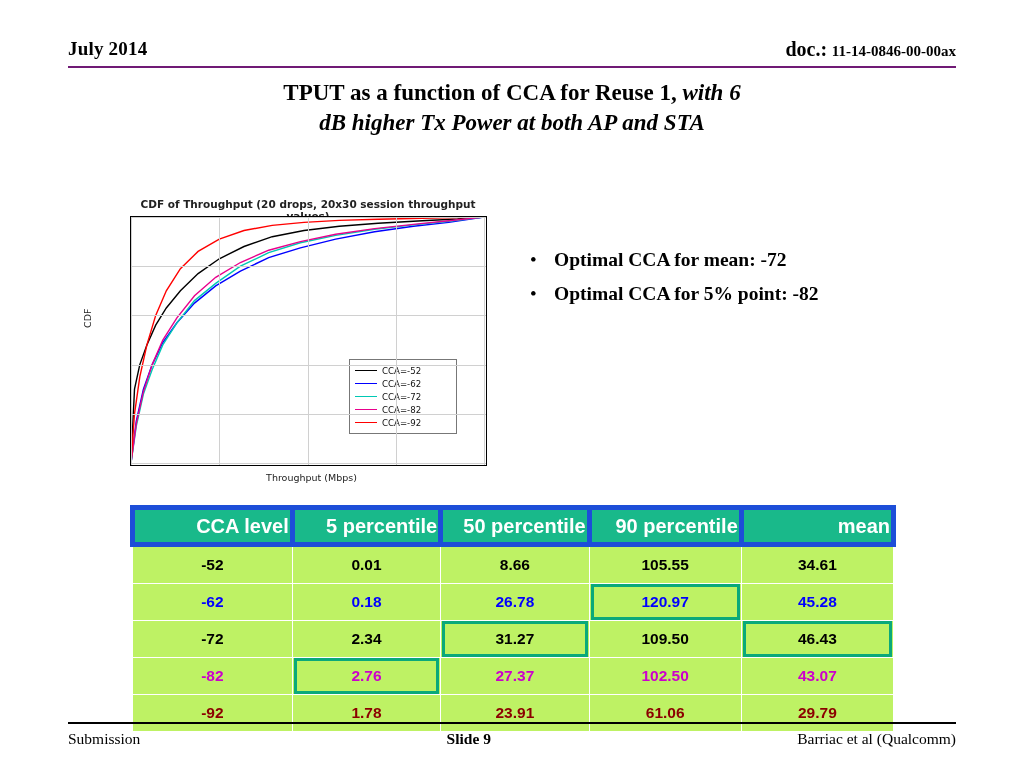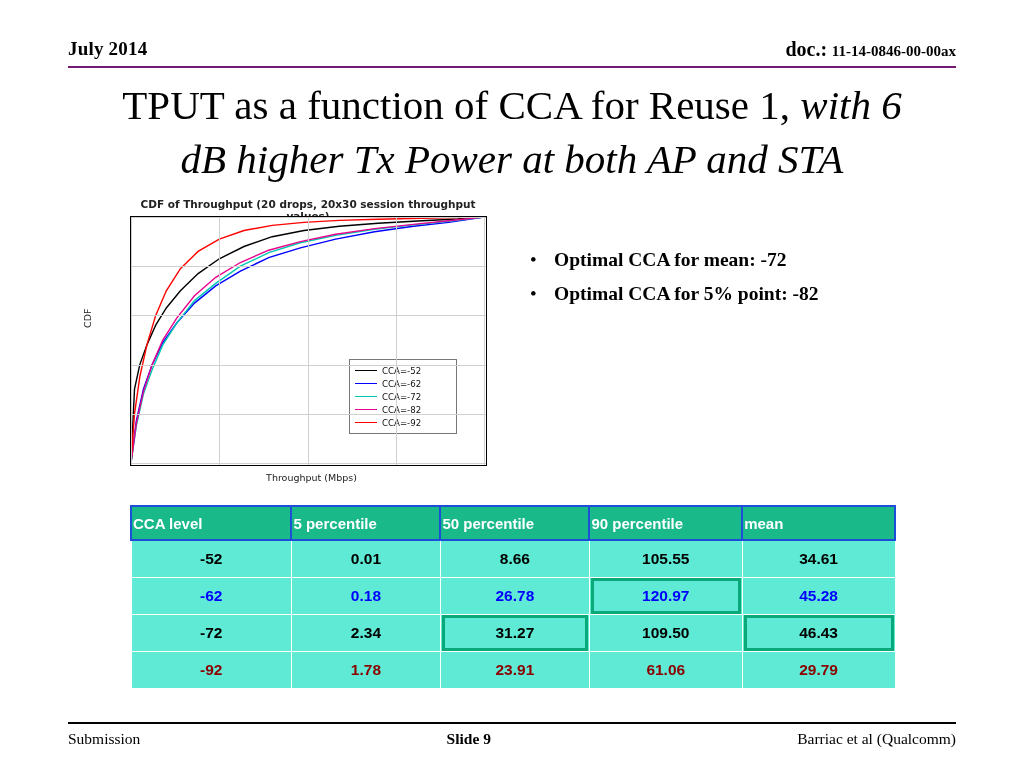--- a/index.html
+++ b/index.html
@@ -50,22 +50,22 @@
   }
 
   
   .slide-title {
     position: absolute;
     left: 50px;
     top: 78px;
     width: 924px;
     text-align: center;
     font-family: "Liberation Serif", serif;
-    font-weight: normal;
-    font-size: 41px;
+    font-weight: bold;
+    font-size: 23px;
     line-height: 1.32;
     color: #000;
   }
   .slide-title .ital {
     font-style: italic;
   }
 
   
   .chart-box {
     position: absolute;
@@ -185,27 +185,27 @@
     top: 505px;
     width: 766px;
     border-collapse: collapse;
     table-layout: fixed;
   }
   .data-table th {
     background: #19b98a;
     color: #ffffff;
     font-family: "Liberation Sans", sans-serif;
     font-weight: bold;
-    font-size: 15px;
+    font-size: 20px;
     height: 30px;
-    text-align: left;
-    border: 2px solid #1d4ed8;
+    text-align: right;
+    border: 5px solid #1d4ed8;
   }
   .data-table td {
-    background: #5eead4;
+    background: #bef264;
     font-family: "Liberation Sans", sans-serif;
     font-weight: bold;
     font-size: 15.5px;
     height: 34px;
     text-align: center;
     border: 1px solid #ffffff;
     position: relative;
   }
   td.hl::after {
     content: "";
@@ -329,20 +329,27 @@
         <td style="color: rgb(0, 0, 255);">45.28</td>
       </tr>
       <tr>
         <td style="color: rgb(0, 0, 0);">-72</td>
         <td style="color: rgb(0, 0, 0);">2.34</td>
         <td class="hl" style="color: rgb(0, 0, 0);">31.27</td>
         <td style="color: rgb(0, 0, 0);">109.50</td>
         <td class="hl" style="color: rgb(0, 0, 0); margin-left: 12px;">46.43</td>
       </tr>
       <tr>
+        <td style="color: rgb(204, 0, 204);">-82</td>
+        <td class="hl" style="color: rgb(204, 0, 204);">2.76</td>
+        <td style="color: rgb(204, 0, 204);">27.37</td>
+        <td style="color: rgb(204, 0, 204);">102.50</td>
+        <td style="color: rgb(204, 0, 204);">43.07</td>
+      </tr>
+      <tr>
         <td style="color: rgb(139, 0, 0);">-92</td>
         <td style="color: rgb(139, 0, 0);">1.78</td>
         <td style="color: rgb(139, 0, 0);">23.91</td>
         <td style="color: rgb(139, 0, 0);">61.06</td>
         <td style="color: rgb(139, 0, 0);">29.79</td>
       </tr>
     </tbody>
 </table>
 
 <div class="slide-footer">

